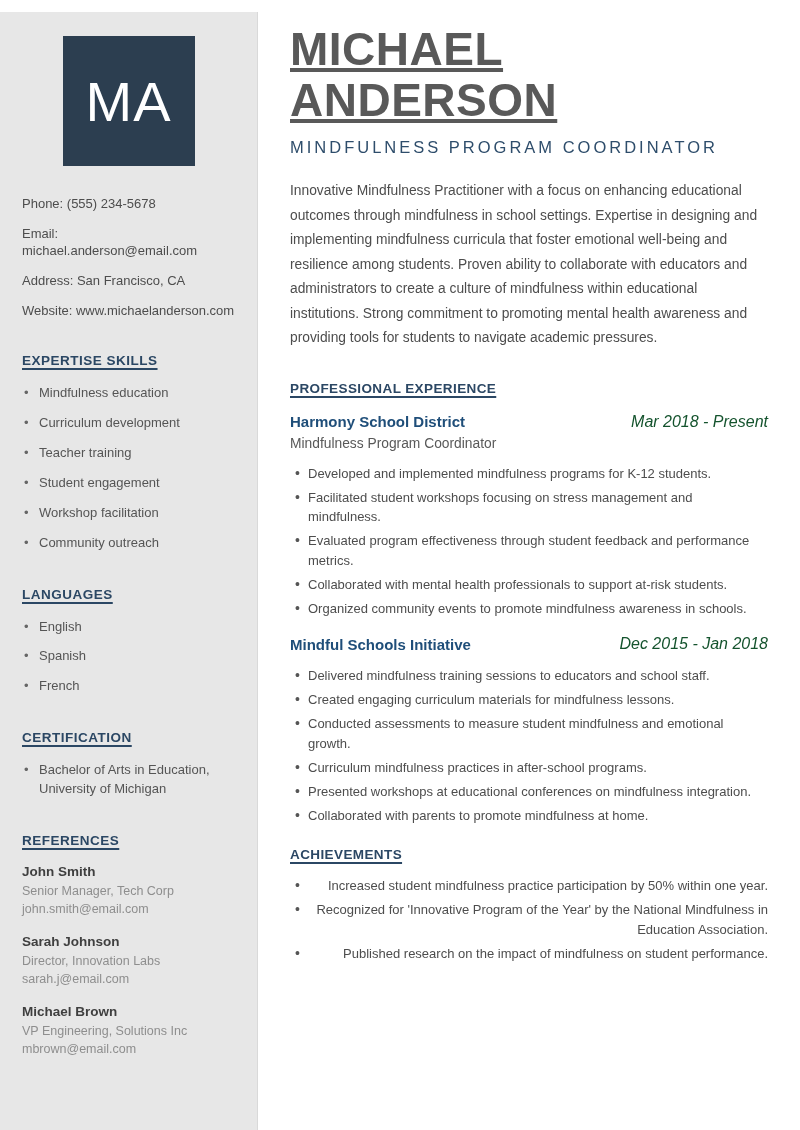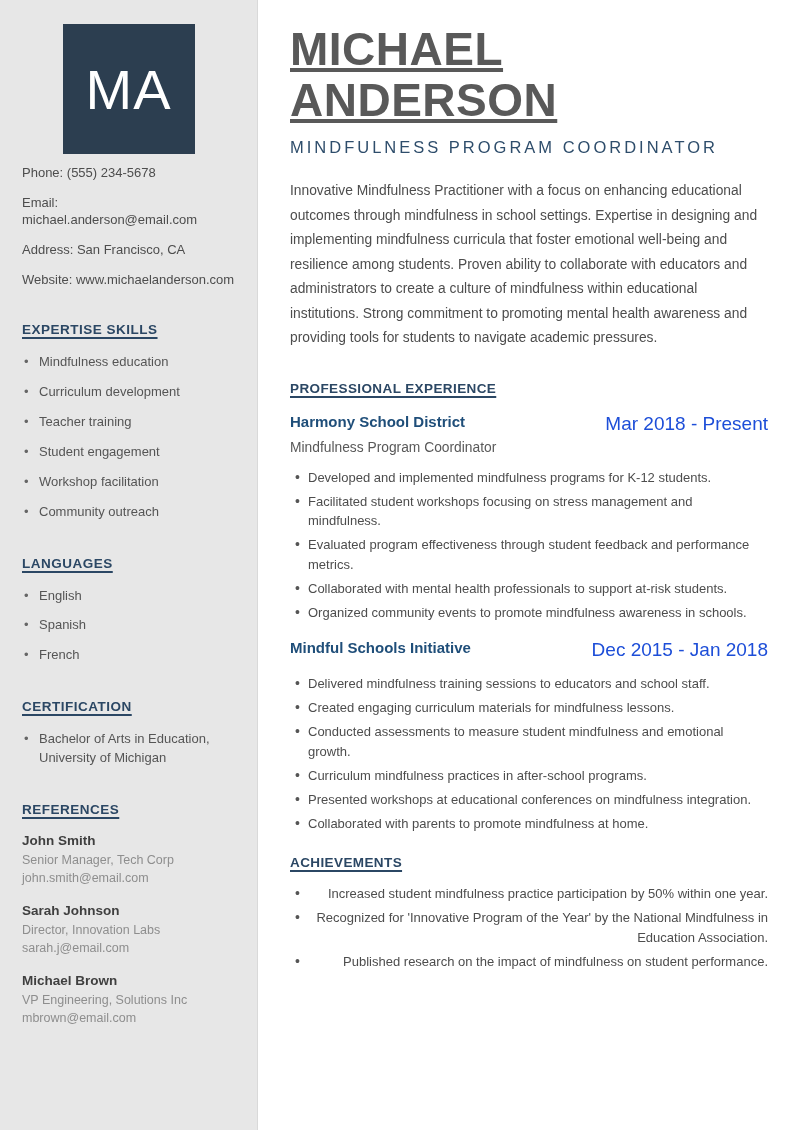--- a/index.html
+++ b/index.html
@@ -6,26 +6,26 @@
     --sidebar-bg:#e7e7e7; --sidebar-border:#d9d9d9; --monogram-bg:#2c3e50; --monogram-fg:#ffffff;
     --heading:#2b4764; --company:#1f4e79; --subtitle:#2e4d6b; --name:#595959;
     --text:#4d4d4d; --muted:#8e8e8e; --page-bg:#ffffff;
   }
   *{margin:0;padding:0;box-sizing:border-box;}
   html,body{background:#fff;}
   body{font-family:"Liberation Sans","DejaVu Sans",sans-serif;}
   .page{position:relative;width:800px;height:1130px;background:var(--page-bg);overflow:hidden;}
 
   
-  .sidebar{position:absolute;left:0;top:0;bottom:0;width:258px;background:var(--sidebar-bg);
+  .sidebar{position:absolute;left:0;top:12px;bottom:0;width:258px;background:var(--sidebar-bg);
            border-right:1px solid var(--sidebar-border);padding:24px 22px;}
   .monogram{width:132px;height:130px;background:var(--monogram-bg);color:var(--monogram-fg);
             margin:0 auto;display:flex;align-items:center;justify-content:center;
             font-size:56px;font-weight:500;letter-spacing:1px;}
-  .contact{margin-top:11px;}
+  .contact{margin-top:30px;}
   .contact-line{font-size:13px;color:var(--text);margin-bottom:13px;line-height:1.3;}
   .side-section{margin-top:34px;}
   .side-title{font-size:13.5px;font-weight:bold;color:var(--heading);letter-spacing:.5px;
               text-decoration:underline;text-decoration-thickness:1.5px;text-underline-offset:3px;}
   ul.side-list{list-style:none;margin-top:16px;}
   ul.side-list li{position:relative;font-size:13px;color:#555;padding-left:17px;
                   margin-bottom:11px;line-height:1.45;}
   ul.side-list li::before{content:"•";position:absolute;left:2px;top:0;color:#666;}
   .ref-person{margin-top:16px;}
   .ref-person:first-of-type{margin-top:18px;}
@@ -34,23 +34,23 @@
 
   
   .main{position:absolute;left:259px;right:0;top:0;bottom:0;padding:24px 32px 0 31px;}
   .person-name{font-size:46px;font-weight:bold;color:var(--name);letter-spacing:.5px;line-height:1.1;text-decoration:underline;}
   .person-title{margin-top:13px;font-size:16.5px;letter-spacing:3px;color:var(--subtitle);}
   .summary{margin-top:22px;font-size:13.8px;line-height:24.5px;color:var(--text);}
   .section-title{font-size:13.5px;font-weight:bold;color:var(--heading);letter-spacing:.4px;
                  text-decoration:underline;text-decoration-thickness:1.5px;text-underline-offset:3px;}
   .experience-section{margin-top:30px;}
   .job{margin-top:17px;}
-  .job-header{display:flex;justify-content:space-between;align-items:flex-start;}
+  .job-header{display:flex;justify-content:space-between;align-items:center;}
   .company{font-size:15px;font-weight:bold;color:var(--company);}
-  .dates{font-size:19px;color:#1d4ed8;}
+  .dates{font-size:16px;font-style:italic;color:#14532d;}
   .role{margin-top:5px;font-size:13.8px;color:#595959;}
   ul.bullets{list-style:none;margin-top:13px;}
   ul.bullets li{position:relative;font-size:13px;color:var(--text);padding-left:18px;
                 line-height:1.5;margin-bottom:4.5px;}
   ul.bullets li::before{content:"•";position:absolute;left:5px;top:-1px;color:#555;font-size:14px;}
   .achievements-section{margin-top:22px;}
   .achievements-section ul.bullets{margin-top:14px;text-align:right;}
 </style>
 </head>
 <body>

